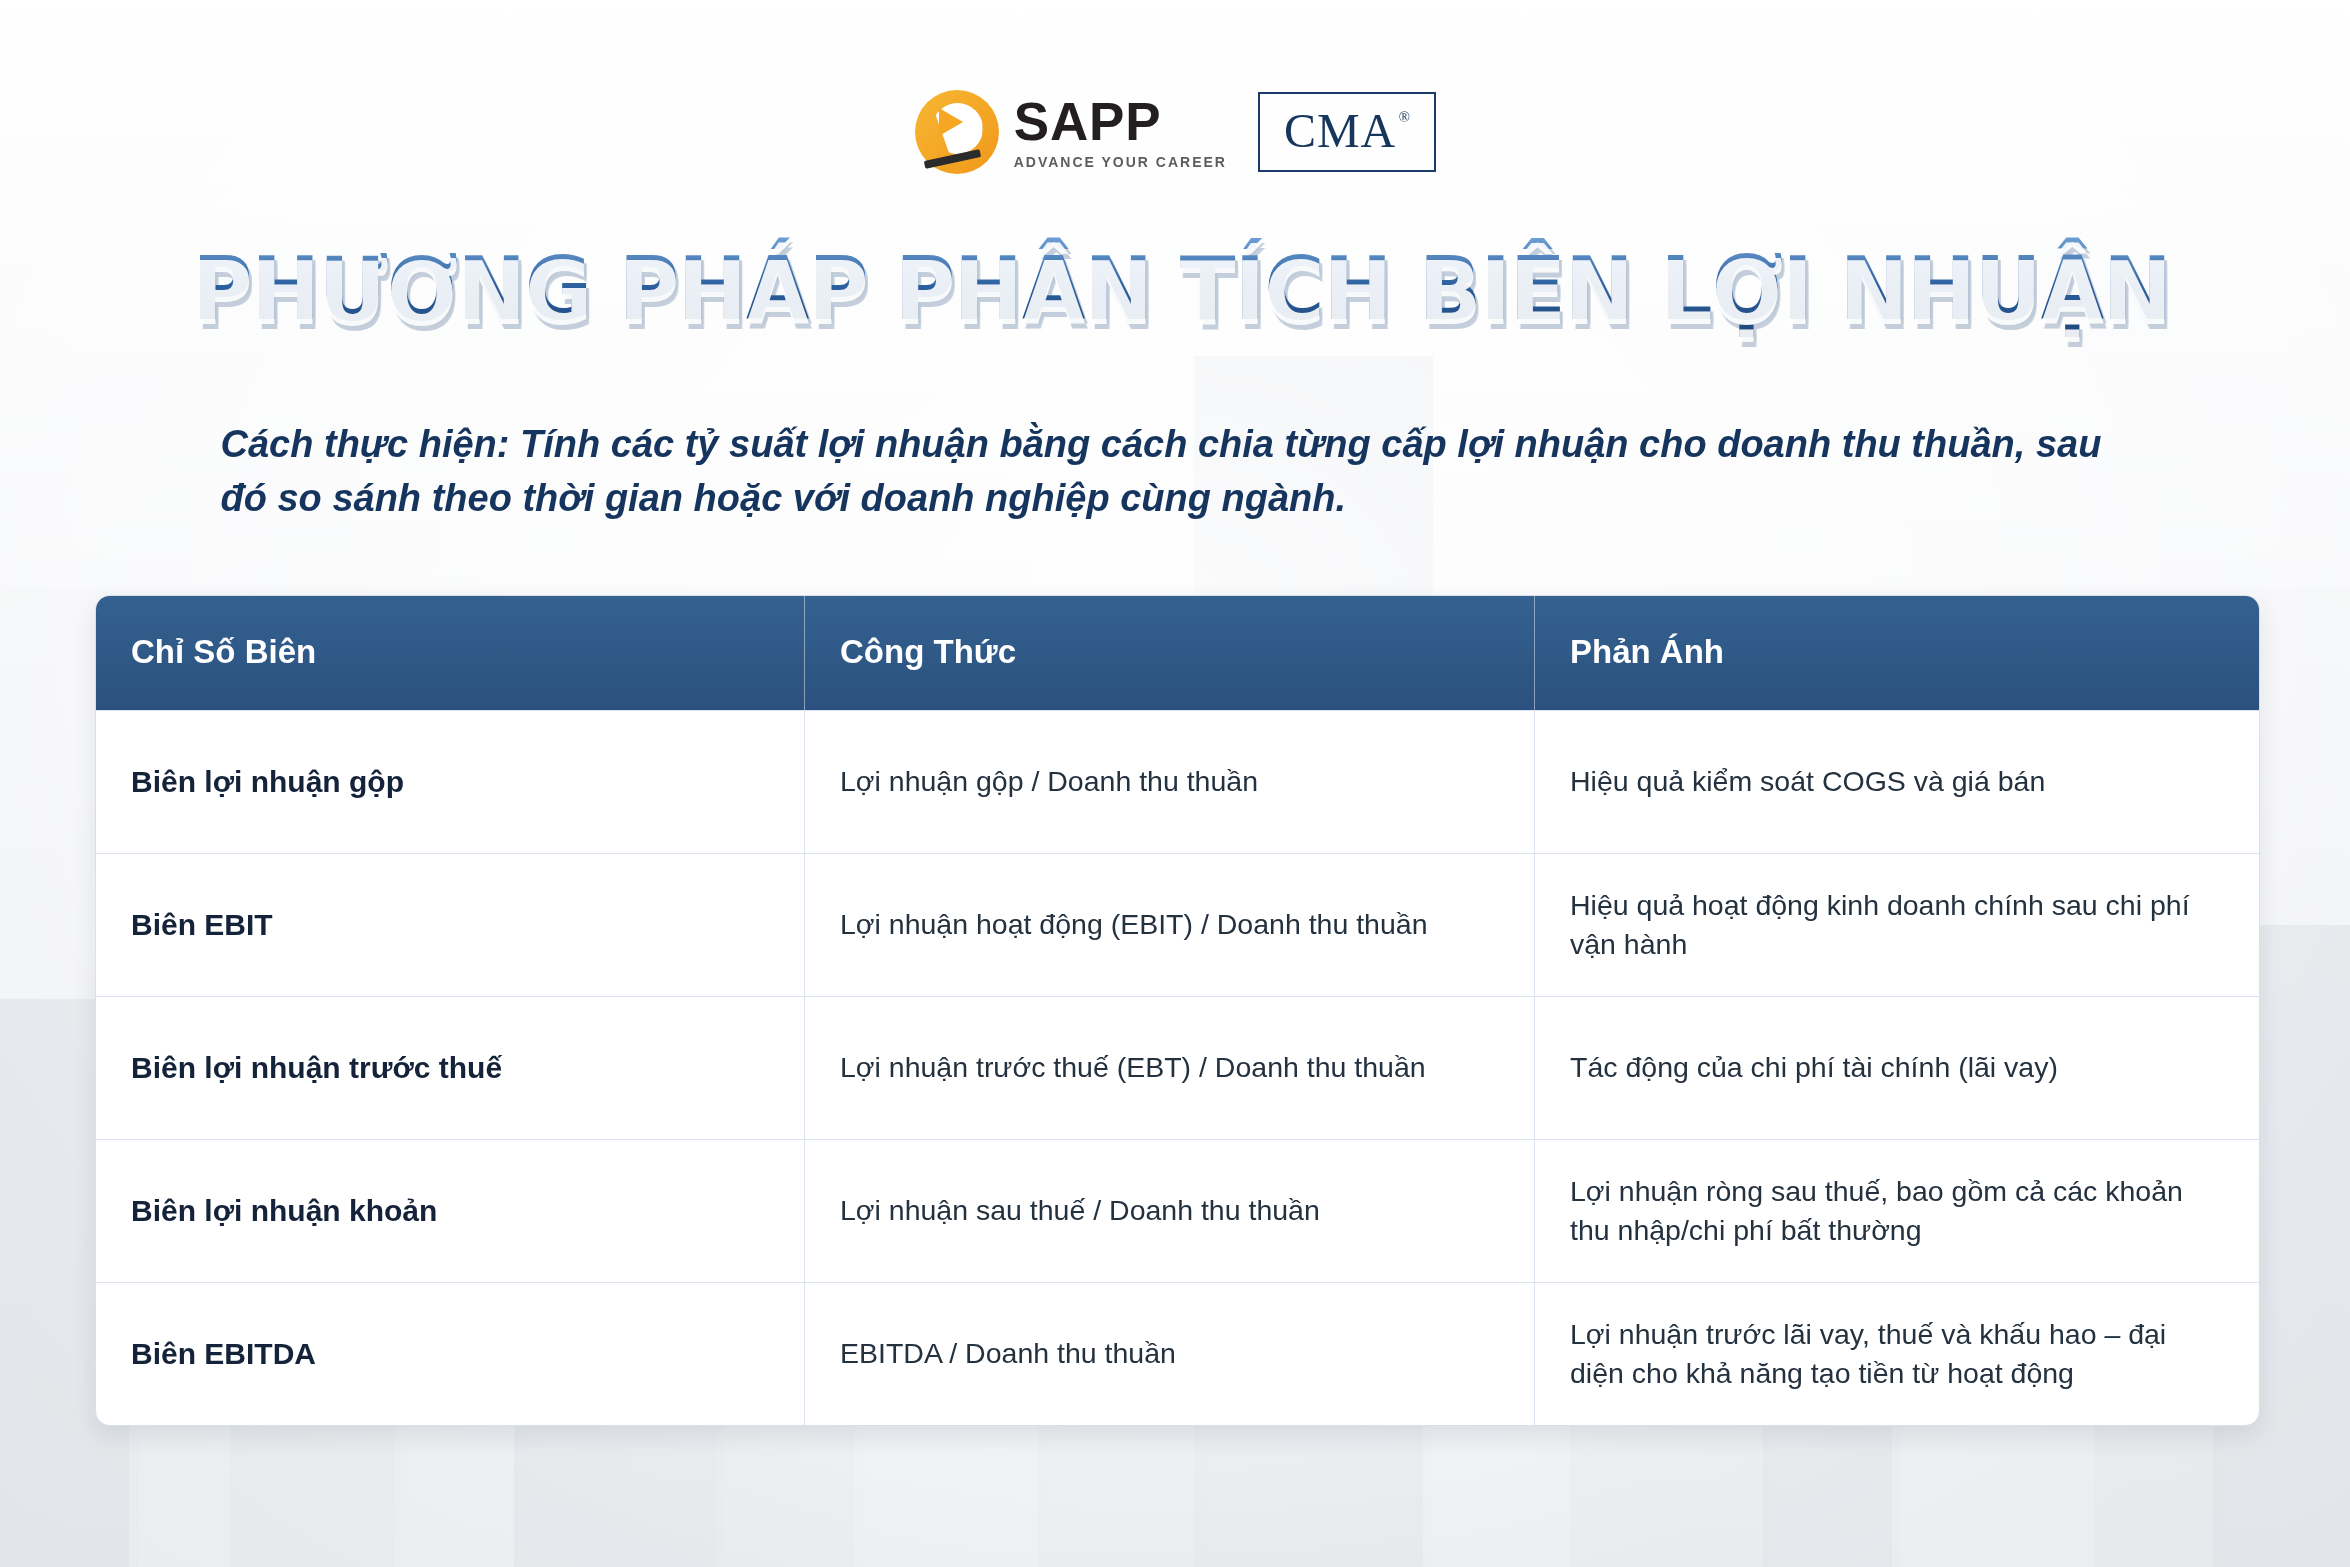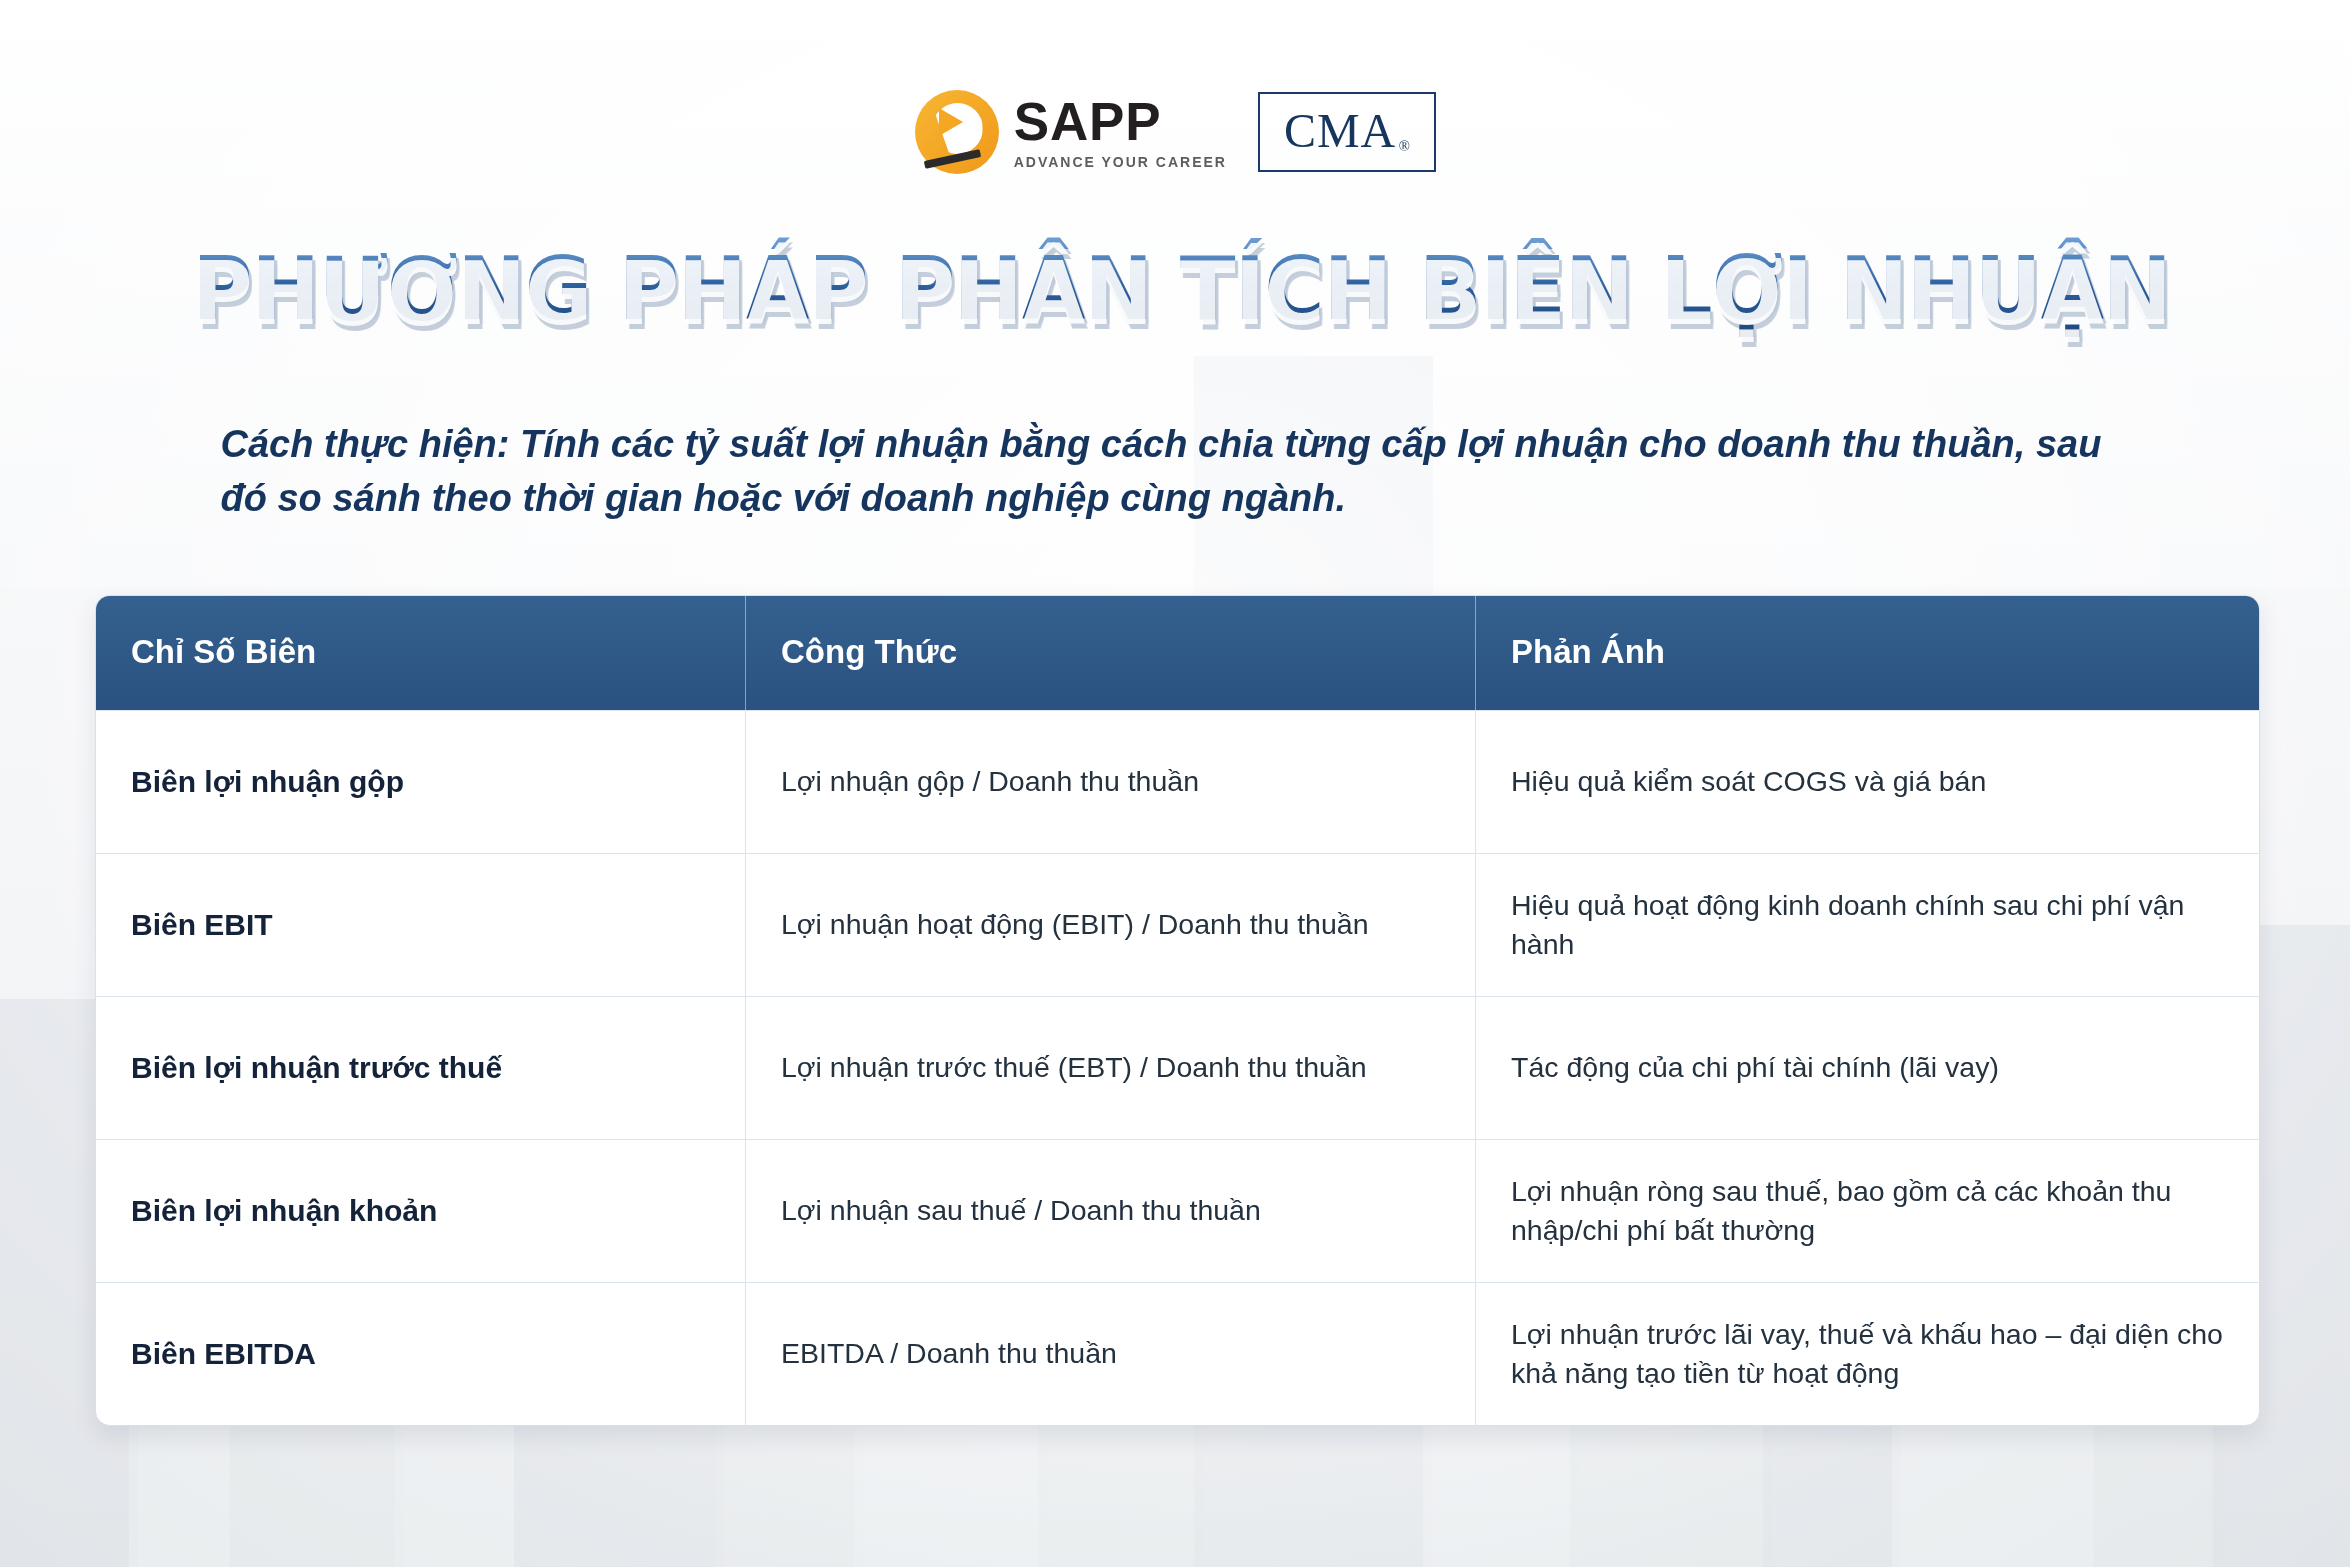--- a/index.html
+++ b/index.html
@@ -111,21 +111,21 @@
     margin-top: 6.4px;
     font-size: 14px;
     letter-spacing: 2px;
     color: #5d5d5d;
     font-weight: 700;
   }
   .cma-box {
     border: 2.8px solid #1b3a6b;
     padding: 13px 24px 14.7px;
     display: flex;
-    align-items: flex-end;
+    align-items: flex-start;
   }
   .cma-text {
     font-family: "Liberation Serif", serif;
     font-size: 48px;
     letter-spacing: 0.9px;
     color: #17365d;
     line-height: 1;
   }
   .cma-reg {
     font-size: 14.7px;
@@ -190,21 +190,21 @@
     background: #2d5586;
     background: linear-gradient(180deg, #34618f 0%, #2b5180 100%);
     color: #ffffff;
   }
   .th {
     padding: 37px 35px 39px;
     font-size: 33px;
     font-weight: 700;
     box-sizing: border-box;
   }
-  .col1 { width: 650px; flex: none; }
+  .col1 { width: 709px; flex: none; }
   .col2 { width: 730px; flex: none; }
   .col3 { flex: 1 1 auto; }
   .thead .col1, .thead .col2 {
     border-right: 1.8px solid rgba(255,255,255,.45);
   }
   .row {
     display: flex;
     border-top: 1.8px solid #dbe3ee;
     min-height: 142px;
   }

